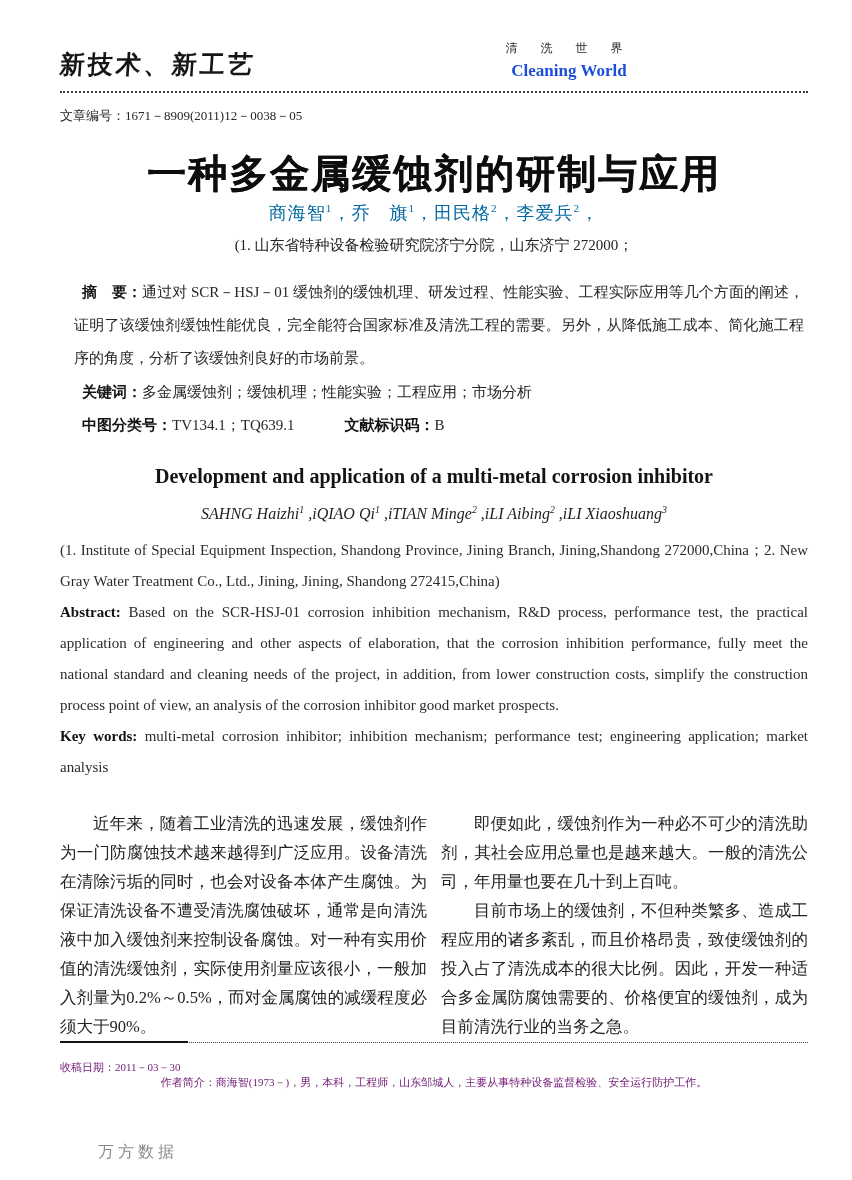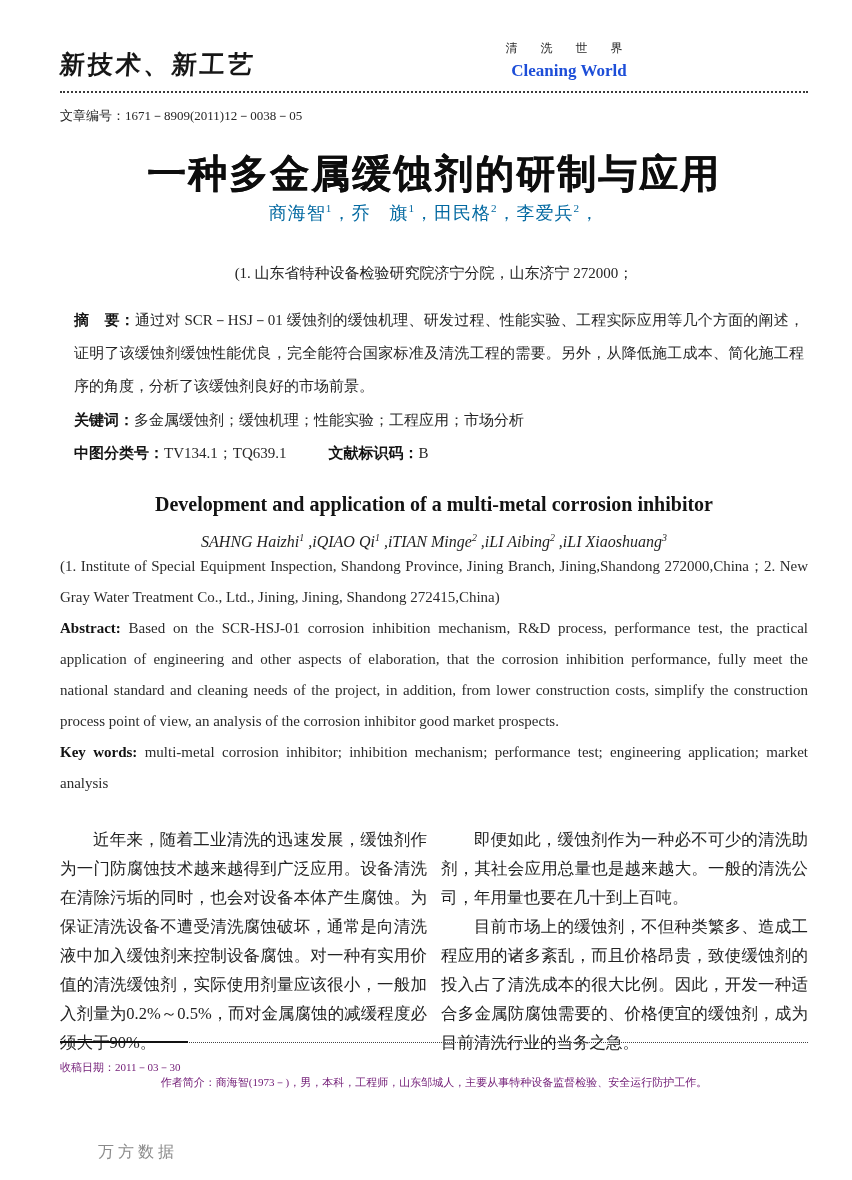--- a/index.html
+++ b/index.html
@@ -40,38 +40,38 @@
     text-align:center;
     font-family:"Liberation Sans", sans-serif;
     font-weight:900;
     font-size:39px;
     letter-spacing:2px;
     margin-top:22px;
     color:#0d0d0d;
     text-shadow:0.6px 0 0 #0d0d0d;
   }
   .authors-cn { text-align:center; font-size:18px; color:#0369a1; letter-spacing:1px; }
-  .affil-cn { text-align:center; font-size:15px; margin-top:32px; line-height:33px; color:#222; }
+  .affil-cn { text-align:center; font-size:15px; margin-top:4px; line-height:33px; color:#222; }
   sup { font-size:62%; vertical-align:super; }
 
   
   .abs-cn {
     margin:14px 4px 0 14px;
     font-size:15px; line-height:33px;
     text-align:justify; color:#262626;
   }
-  .abs-cn b, .kw-cn b, .clc b { color:#141414; }
+  .abs-cn b, .kw-cn b, .clc b { color:#141414;margin-left:8px; }
   .kw-cn { margin:2px 4px 0 14px; font-size:15px; line-height:31px; color:#262626; }
   .clc { margin:2px 4px 0 14px; font-size:15px; line-height:31px; color:#262626; }
   .clc .gap { display:inline-block; width:42px; }
 
   
   .title-en { text-align:center; font-weight:bold; font-size:20px; margin-top:24px; color:#131313; }
   .authors-en { text-align:center; font-style:italic; font-size:16px; margin-top:16px; color:#1f1f1f; }
-  .en-block { font-size:15px; line-height:31px; text-align:justify; color:#2b2b2b; }
+  .en-block { margin-top:12px; font-size:15px; line-height:31px; text-align:justify; color:#2b2b2b; }
   .en-block p { margin:0; }
   .en-block b { color:#131313; }
 
   
   .cols { display:flex; gap:14px; margin-top:26px; }
   .col { flex:1; font-size:16.5px; line-height:29px; text-align:justify; color:#222; }
   .col p { margin:0; text-indent:2em; }
 
   
   .footnote { position:absolute; left:60px; right:44px; top:1042px; }

